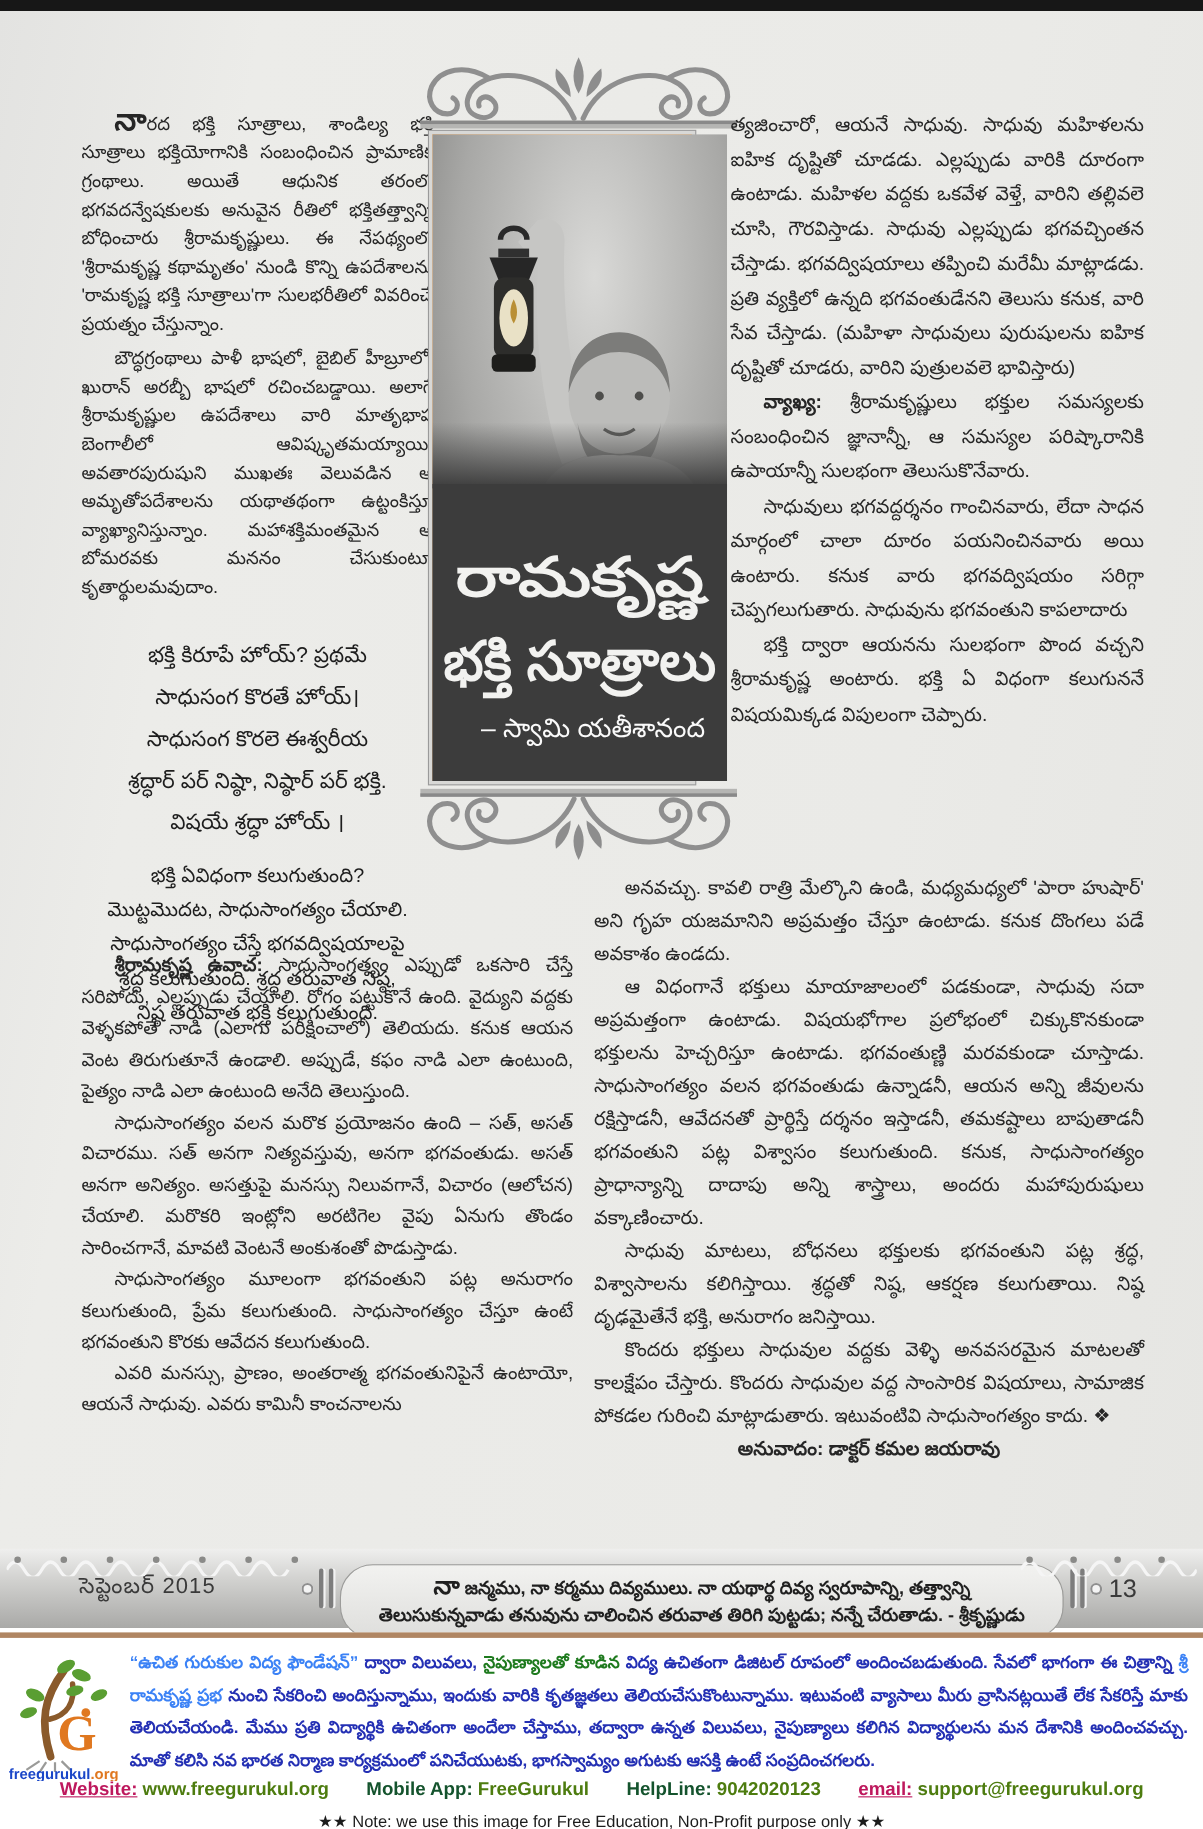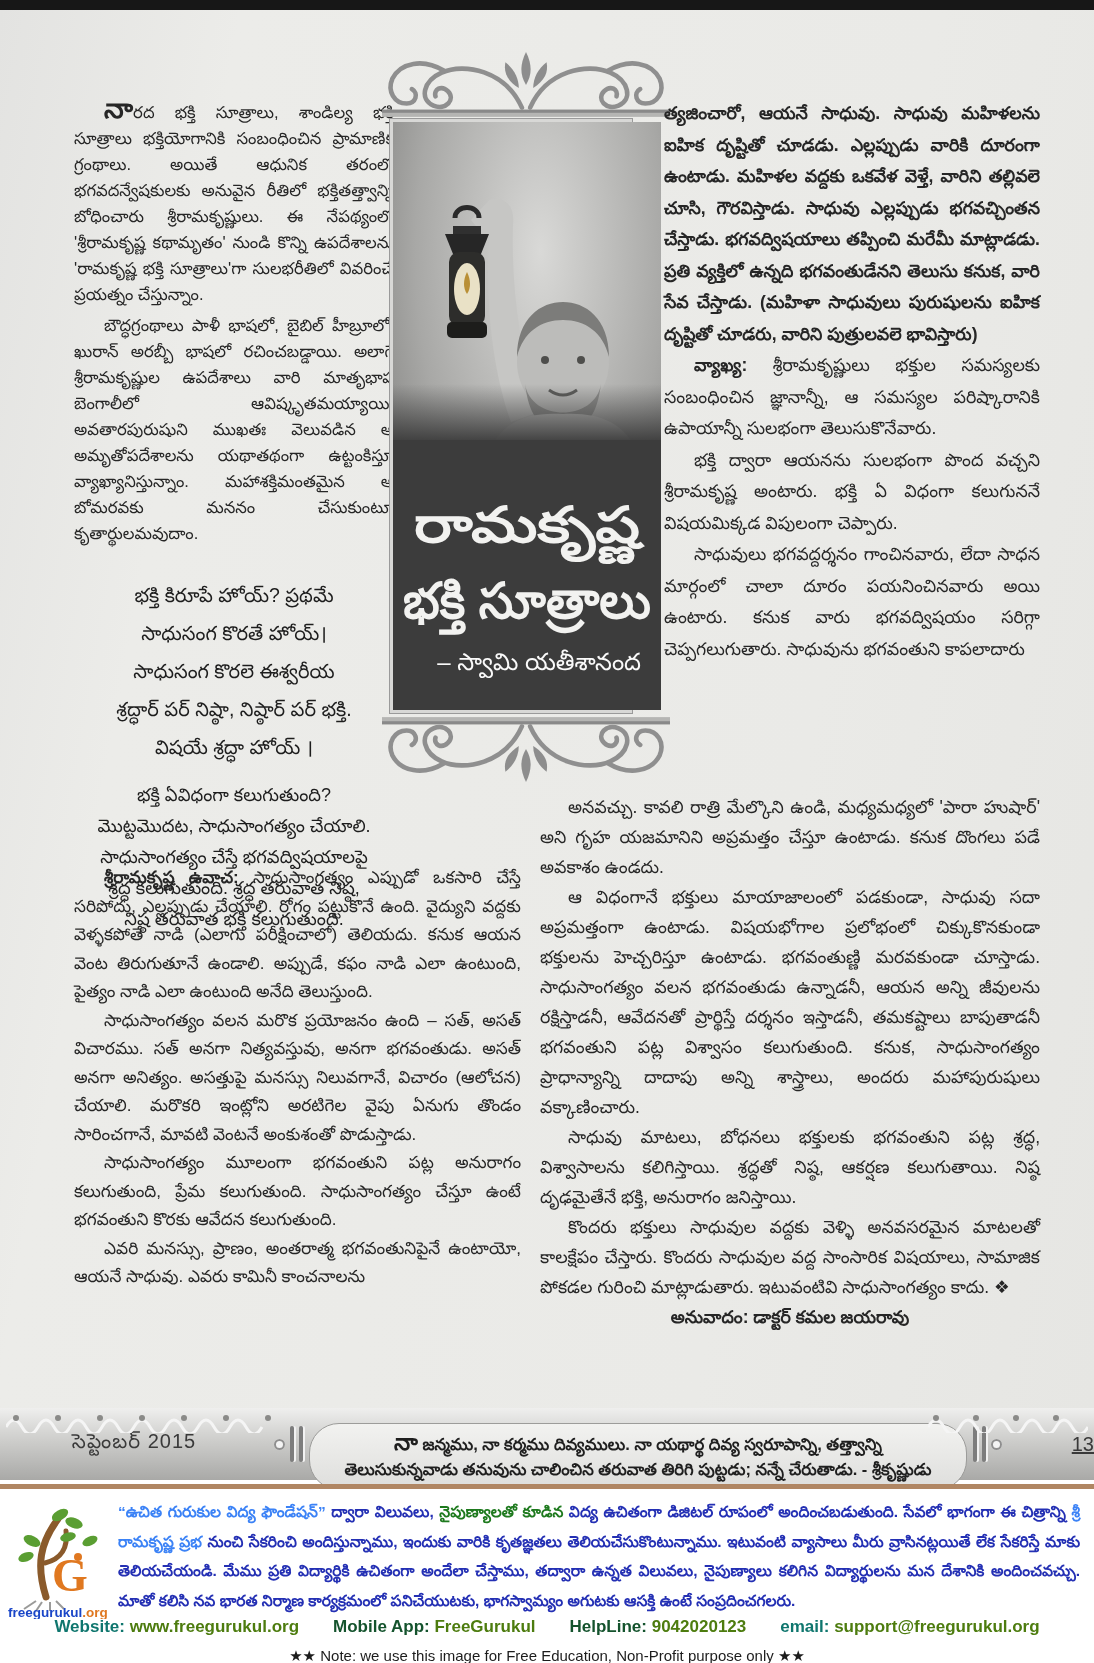--- a/index.html
+++ b/index.html
@@ -14,40 +14,40 @@
   .col-left-top{position:absolute;left:74px;top:96px;width:320px;font-size:16.5px;line-height:26px;}
   .col-left-top p{margin:0 0 0 0;text-indent:30px;}
   .col-left-top p+p{margin-top:5px;}
   .dropcap{font-size:28px;font-weight:bold;line-height:26px;}
   .verse{margin-top:30px;font-size:19.5px;line-height:38px;text-align:center;color:#1d1d1d;}
   .qblock{margin-top:14px;font-size:18px;line-height:31px;text-align:center;color:#1d1d1d;}
   .col-left-bottom{position:absolute;left:74px;top:864px;width:447px;font-size:17px;line-height:28.5px;}
   .col-left-bottom p{margin:0;text-indent:30px;}
   .col-right-top{position:absolute;left:664px;top:98px;width:376px;font-size:17.5px;line-height:31.5px;}
   .col-right-top p{margin:0;text-indent:30px;}
-  .col-right-top p:first-child{text-indent:0;font-weight:bold;}
+  .col-right-top p:first-child{text-indent:0;}
   .col-right-bottom{position:absolute;left:540px;top:792px;width:500px;font-size:17.5px;line-height:30px;}
   .col-right-bottom p{margin:0;text-indent:28px;}
   .lead{font-weight:bold;}
   .translator{margin-top:6px;text-align:center;font-weight:bold;text-indent:0 !important;}
 
   
   .orn{position:absolute;left:382px;width:288px;height:70px;}
   .orn-top{top:50px;}
   .orn-bottom{top:714px;transform:scaleY(-1);}
   .photo{position:absolute;left:393px;top:122px;width:236px;height:588px;
          box-shadow:0 0 0 3px #d8d8d6,0 0 0 4px #9a9a9a;background:#fdba74;text-decoration:underline;}
   .photo svg{display:block;}
 
   
   .banner{position:absolute;left:0;top:1408px;width:1094px;height:72px;
           background:linear-gradient(180deg,#efefee 0%,#d4d4d2 35%,#a9a9a7 100%);
           display:flex;align-items:center;}
   .banner-date{width:268px;text-align:center;font-size:20px;color:#3a3a3a;letter-spacing:1px;}
-  .banner-page{width:86px;text-align:right;font-size:20px;color:#3a3a3a;text-decoration:underline;}
+  .banner-page{width:86px;text-align:left;font-size:23px;color:#3a3a3a;}
   .sepgrp{display:flex;align-items:center;gap:5px;margin:0 6px;}
   .sepdot{width:11px;height:11px;border-radius:50%;background:#f4f4f4;box-shadow:inset 0 0 0 2px #8f8f8f;}
   .sepbar{width:4px;height:36px;border-radius:2px;background:#7d7d7d;box-shadow:2px 0 0 #f2f2f2;}
   .capsule{flex:1;background:linear-gradient(180deg,#f2f2f0,#dededc);border:1px solid #9c9c9a;
            border-radius:30px;padding:6px 18px 7px 18px;text-align:center;margin-top:24px;}
   .capsule .q1,.capsule .q2{font-size:16.5px;line-height:25px;font-weight:bold;color:#1f1f1f;white-space:nowrap;}
   .qlead{font-size:23px;font-weight:bold;}
   .wave{position:absolute;top:3px;height:22px;}
   .wave-l{left:6px;}
   .wave-r{right:6px;}
@@ -56,21 +56,21 @@
   .footer{position:absolute;left:0;top:1484px;width:1094px;height:179px;background:#ffffff;
           border-top:5px solid #b08663;box-sizing:border-box;}
   .logo{position:absolute;left:6px;top:12px;width:104px;height:118px;}
   .ftext{position:absolute;left:118px;top:8px;width:962px;font-size:15.5px;line-height:29.5px;
          font-weight:bold;text-align:justify;color:#2430b4;}
   .fpink{color:#3b82f6;}
   .fgreen{color:#1e7a1e;}
   .fblue{color:#2430b4;}
   .contact{position:absolute;left:0;top:128px;width:1094px;display:flex;justify-content:center;
            gap:34px;font-size:17px;font-weight:bold;}
-  .lab-blue{color:#0f766e;}
+  .lab-blue{color:#be185d;text-decoration:underline;}
   .lab-purple{color:#14532d;}
   .val-maroon{color:#4d7c0f;}
   .note{position:absolute;left:0;top:158px;width:1094px;text-align:center;font-size:15px;color:#1c1c1c;}
 </style>
 </head>
 <body>
 
 <div class="sheet">
   <div class="topbar"></div>
   <div class="paper"></div>
@@ -177,22 +177,22 @@
         <path d="M160,12 C162,22 158,30 147,37 C147,27 152,18 160,12 Z"></path>
       </g>
       <rect x="0" y="58" width="280" height="7" fill="#b5b5b3"></rect>
       <rect x="0" y="58" width="280" height="3" fill="#898989"></rect>
     </svg>
   </div>
 
   <div class="col-right-top tel">
     <p>త్యజించారో, ఆయనే సాధువు. సాధువు మహిళలను ఐహిక దృష్టితో చూడడు. ఎల్లప్పుడు వారికి దూరంగా ఉంటాడు. మహిళల వద్దకు ఒకవేళ వెళ్తే, వారిని తల్లివలె చూసి, గౌరవిస్తాడు. సాధువు ఎల్లప్పుడు భగవచ్చింతన చేస్తాడు. భగవద్విషయాలు తప్పించి మరేమీ మాట్లాడడు. ప్రతి వ్యక్తిలో ఉన్నది భగవంతుడేనని తెలుసు కనుక, వారి సేవ చేస్తాడు. (మహిళా సాధువులు పురుషులను ఐహిక దృష్టితో చూడరు, వారిని పుత్రులవలె భావిస్తారు)</p>
     <p><span class="lead">వ్యాఖ్య:</span><span> శ్రీరామకృష్ణులు భక్తుల సమస్యలకు సంబంధించిన జ్ఞానాన్నీ, ఆ సమస్యల పరిష్కారానికి ఉపాయాన్నీ సులభంగా తెలుసుకొనేవారు.</span></p>
+    <p>సాధువులు భగవద్దర్శనం గాంచినవారు, లేదా సాధన మార్గంలో చాలా దూరం పయనించినవారు అయి ఉంటారు. కనుక వారు భగవద్విషయం సరిగ్గా చెప్పగలుగుతారు. సాధువును భగవంతుని కాపలాదారు</p>
     <p>భక్తి ద్వారా ఆయనను సులభంగా పొంద వచ్చని శ్రీరామకృష్ణ అంటారు. భక్తి ఏ విధంగా కలుగుననే విషయమిక్కడ విపులంగా చెప్పారు.</p>
-    <p>సాధువులు భగవద్దర్శనం గాంచినవారు, లేదా సాధన మార్గంలో చాలా దూరం పయనించినవారు అయి ఉంటారు. కనుక వారు భగవద్విషయం సరిగ్గా చెప్పగలుగుతారు. సాధువును భగవంతుని కాపలాదారు</p>
   </div>
 
   <div class="col-right-bottom tel">
     <p>అనవచ్చు. కావలి రాత్రి మేల్కొని ఉండి, మధ్యమధ్యలో 'పారా హుషార్' అని గృహ యజమానిని అప్రమత్తం చేస్తూ ఉంటాడు. కనుక దొంగలు పడే అవకాశం ఉండదు.</p>
     <p>ఆ విధంగానే భక్తులు మాయాజాలంలో పడకుండా, సాధువు సదా అప్రమత్తంగా ఉంటాడు. విషయభోగాల ప్రలోభంలో చిక్కుకొనకుండా భక్తులను హెచ్చరిస్తూ ఉంటాడు. భగవంతుణ్ణి మరవకుండా చూస్తాడు. సాధుసాంగత్యం వలన భగవంతుడు ఉన్నాడనీ, ఆయన అన్ని జీవులను రక్షిస్తాడనీ, ఆవేదనతో ప్రార్థిస్తే దర్శనం ఇస్తాడనీ, తమకష్టాలు బాపుతాడనీ భగవంతుని పట్ల విశ్వాసం కలుగుతుంది. కనుక, సాధుసాంగత్యం ప్రాధాన్యాన్ని దాదాపు అన్ని శాస్త్రాలు, అందరు మహాపురుషులు వక్కాణించారు.</p>
     <p>సాధువు మాటలు, బోధనలు భక్తులకు భగవంతుని పట్ల శ్రద్ధ, విశ్వాసాలను కలిగిస్తాయి. శ్రద్ధతో నిష్ఠ, ఆకర్షణ కలుగుతాయి. నిష్ఠ దృఢమైతేనే భక్తి, అనురాగం జనిస్తాయి.</p>
     <p>కొందరు భక్తులు సాధువుల వద్దకు వెళ్ళి అనవసరమైన మాటలతో కాలక్షేపం చేస్తారు. కొందరు సాధువుల వద్ద సాంసారిక విషయాలు, సామాజిక పోకడల గురించి మాట్లాడుతారు. ఇటువంటివి సాధుసాంగత్యం కాదు. ❖</p>
     <p class="translator">అనువాదం: డాక్టర్ కమల జయరావు</p>
   </div>
 

